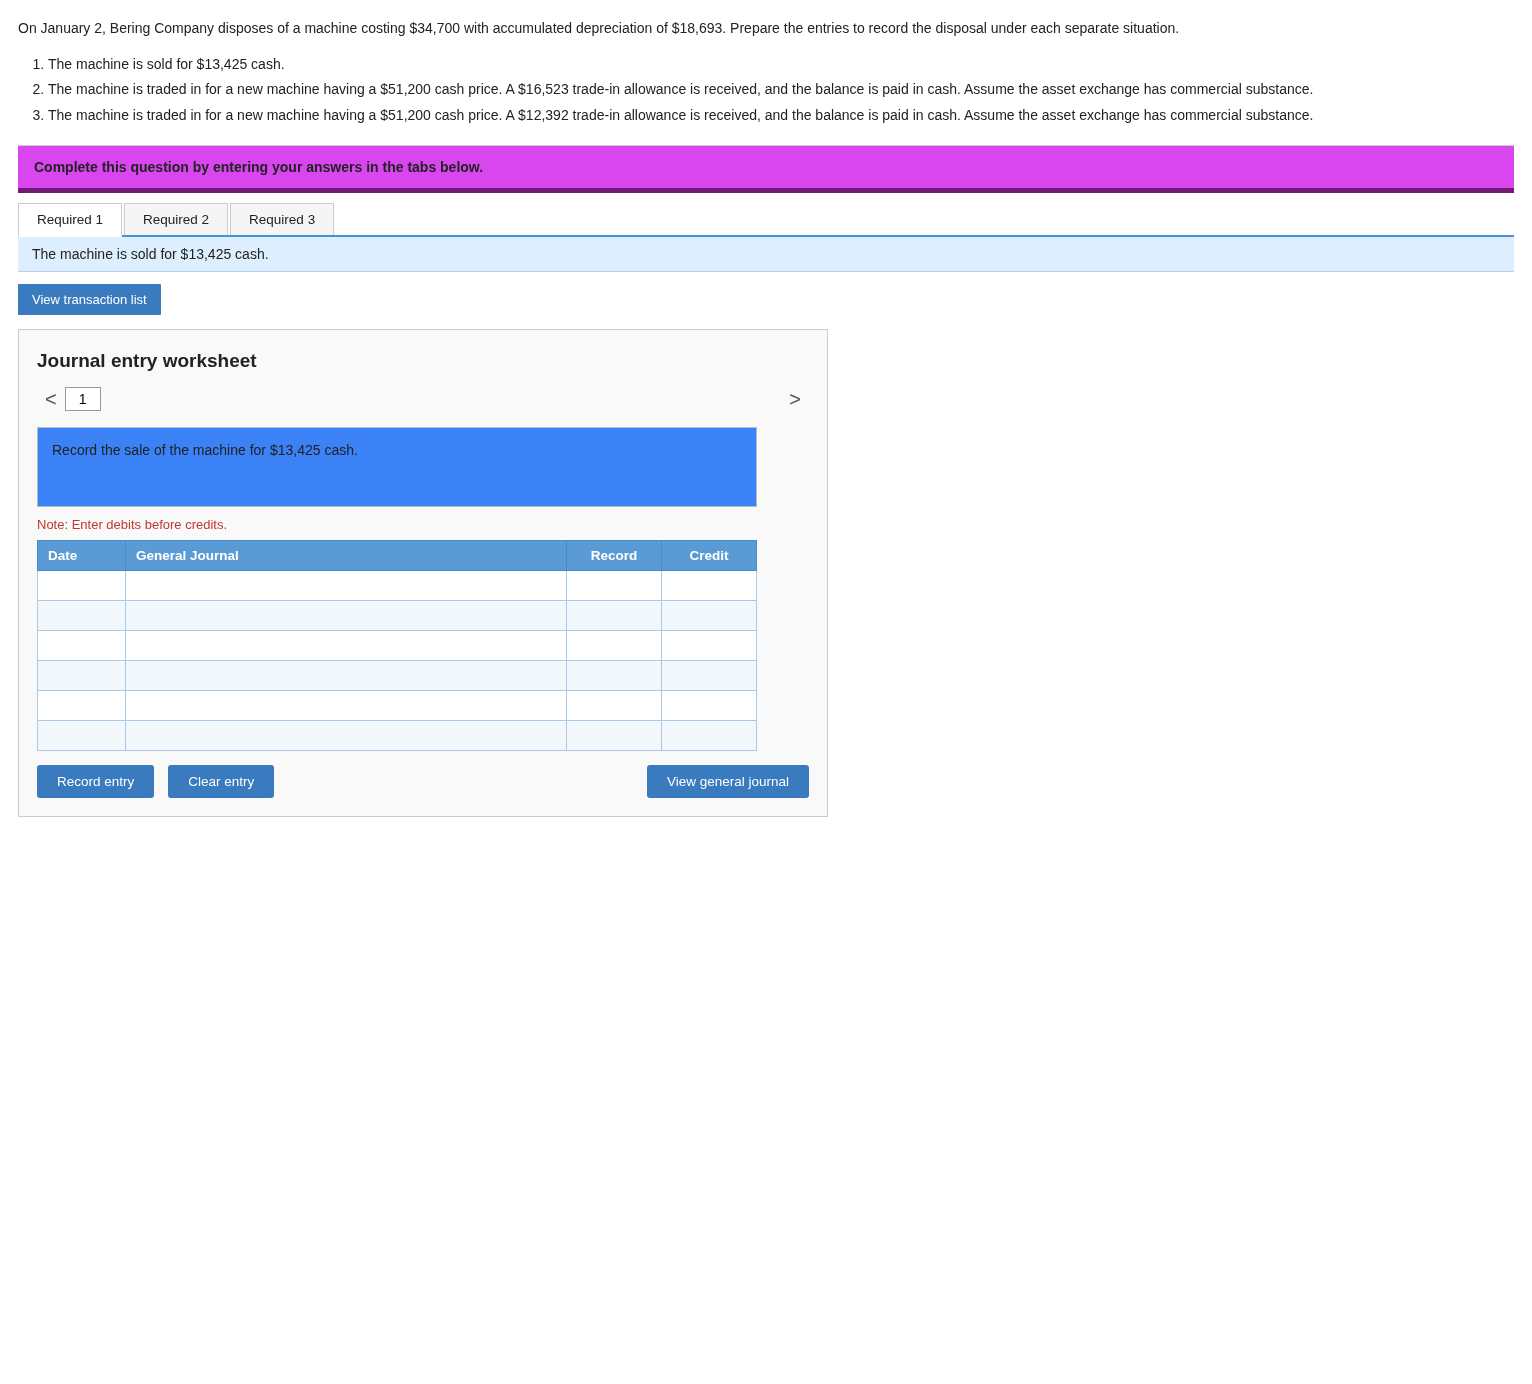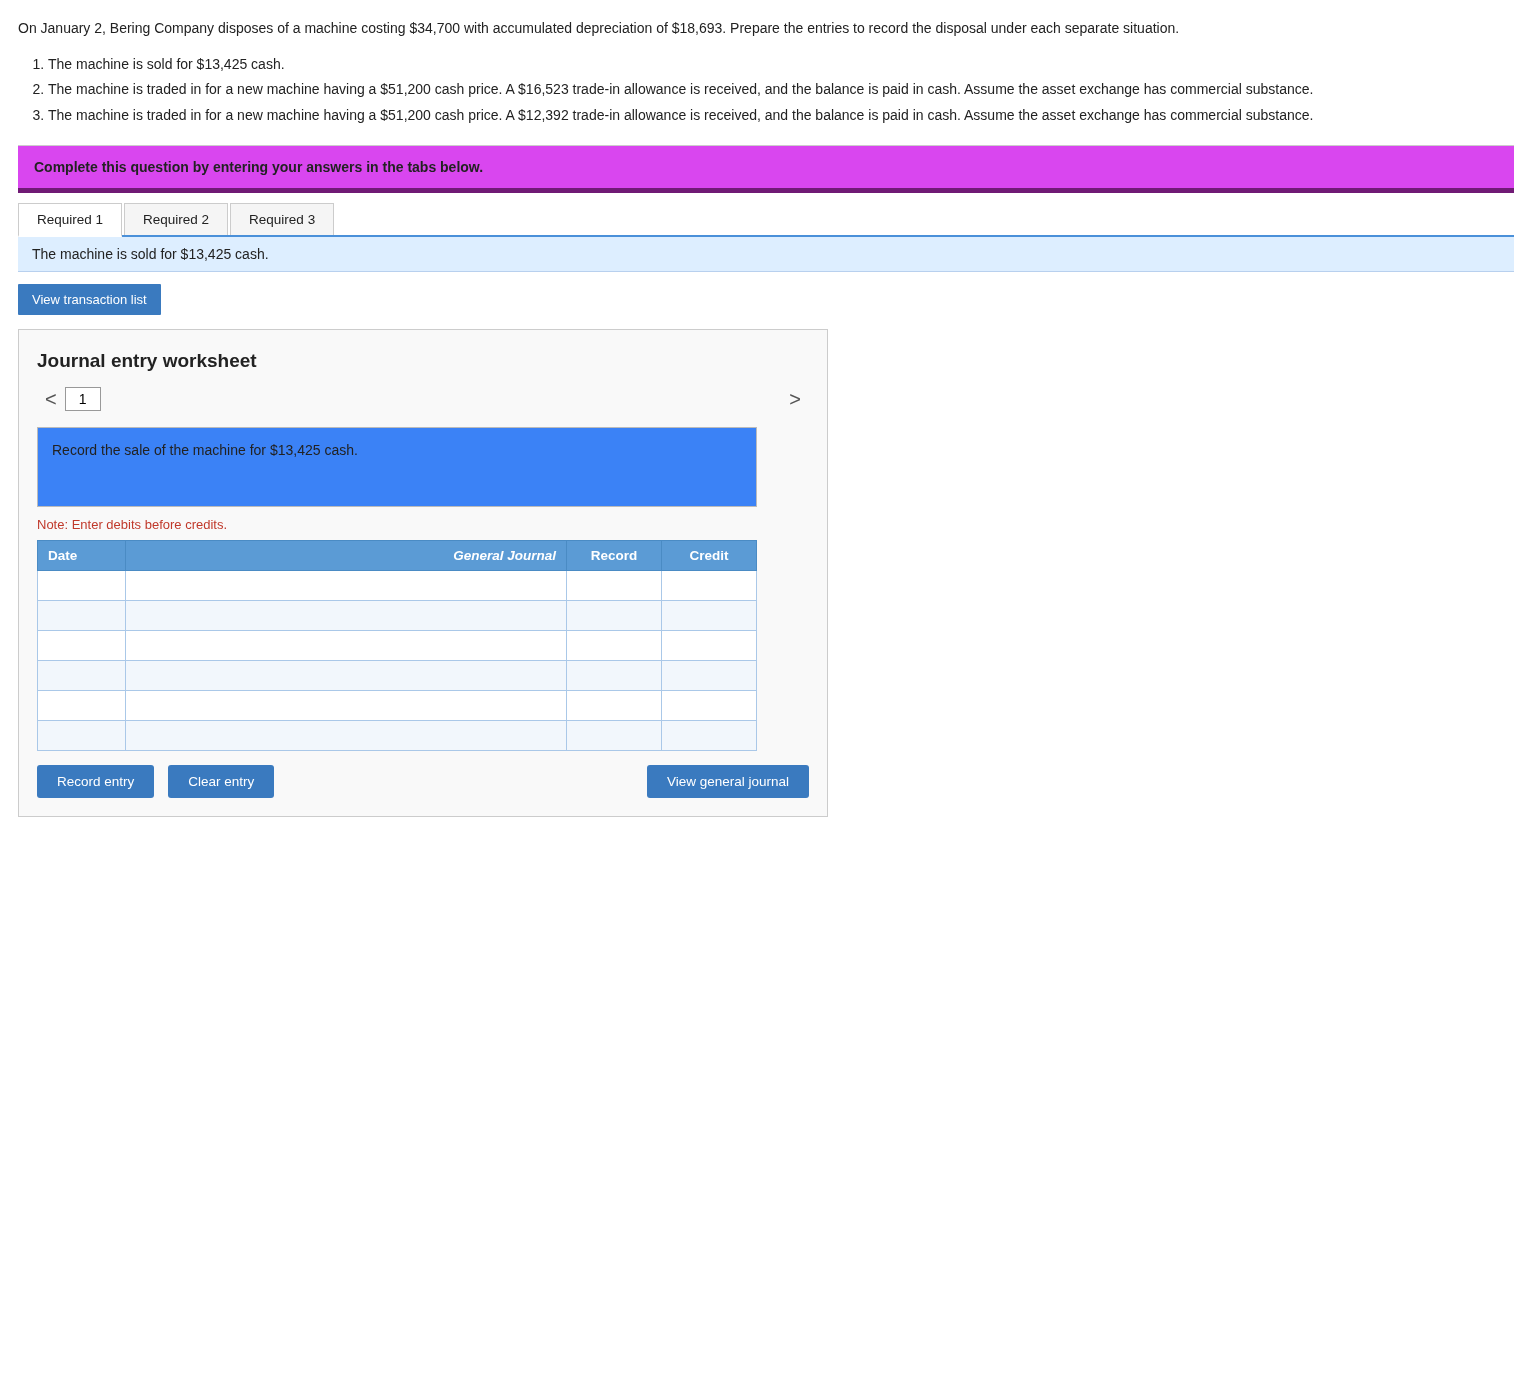--- a/index.html
+++ b/index.html
@@ -154,22 +154,21 @@
       border: 1px solid #4a8bc4;
       text-align: center;
     }
 
     .journal-table thead th.date-col {
       text-align: left;
       width: 88px;
     }
 
     .journal-table thead th.gj-col {
-      text-align: right;
-      font-style: italic;
+      text-align: left;
     }
 
     .journal-table thead th.debit-col,
     .journal-table thead th.credit-col {
       width: 95px;
     }
 
     .journal-table tbody tr {
       background: #fff;
     }

